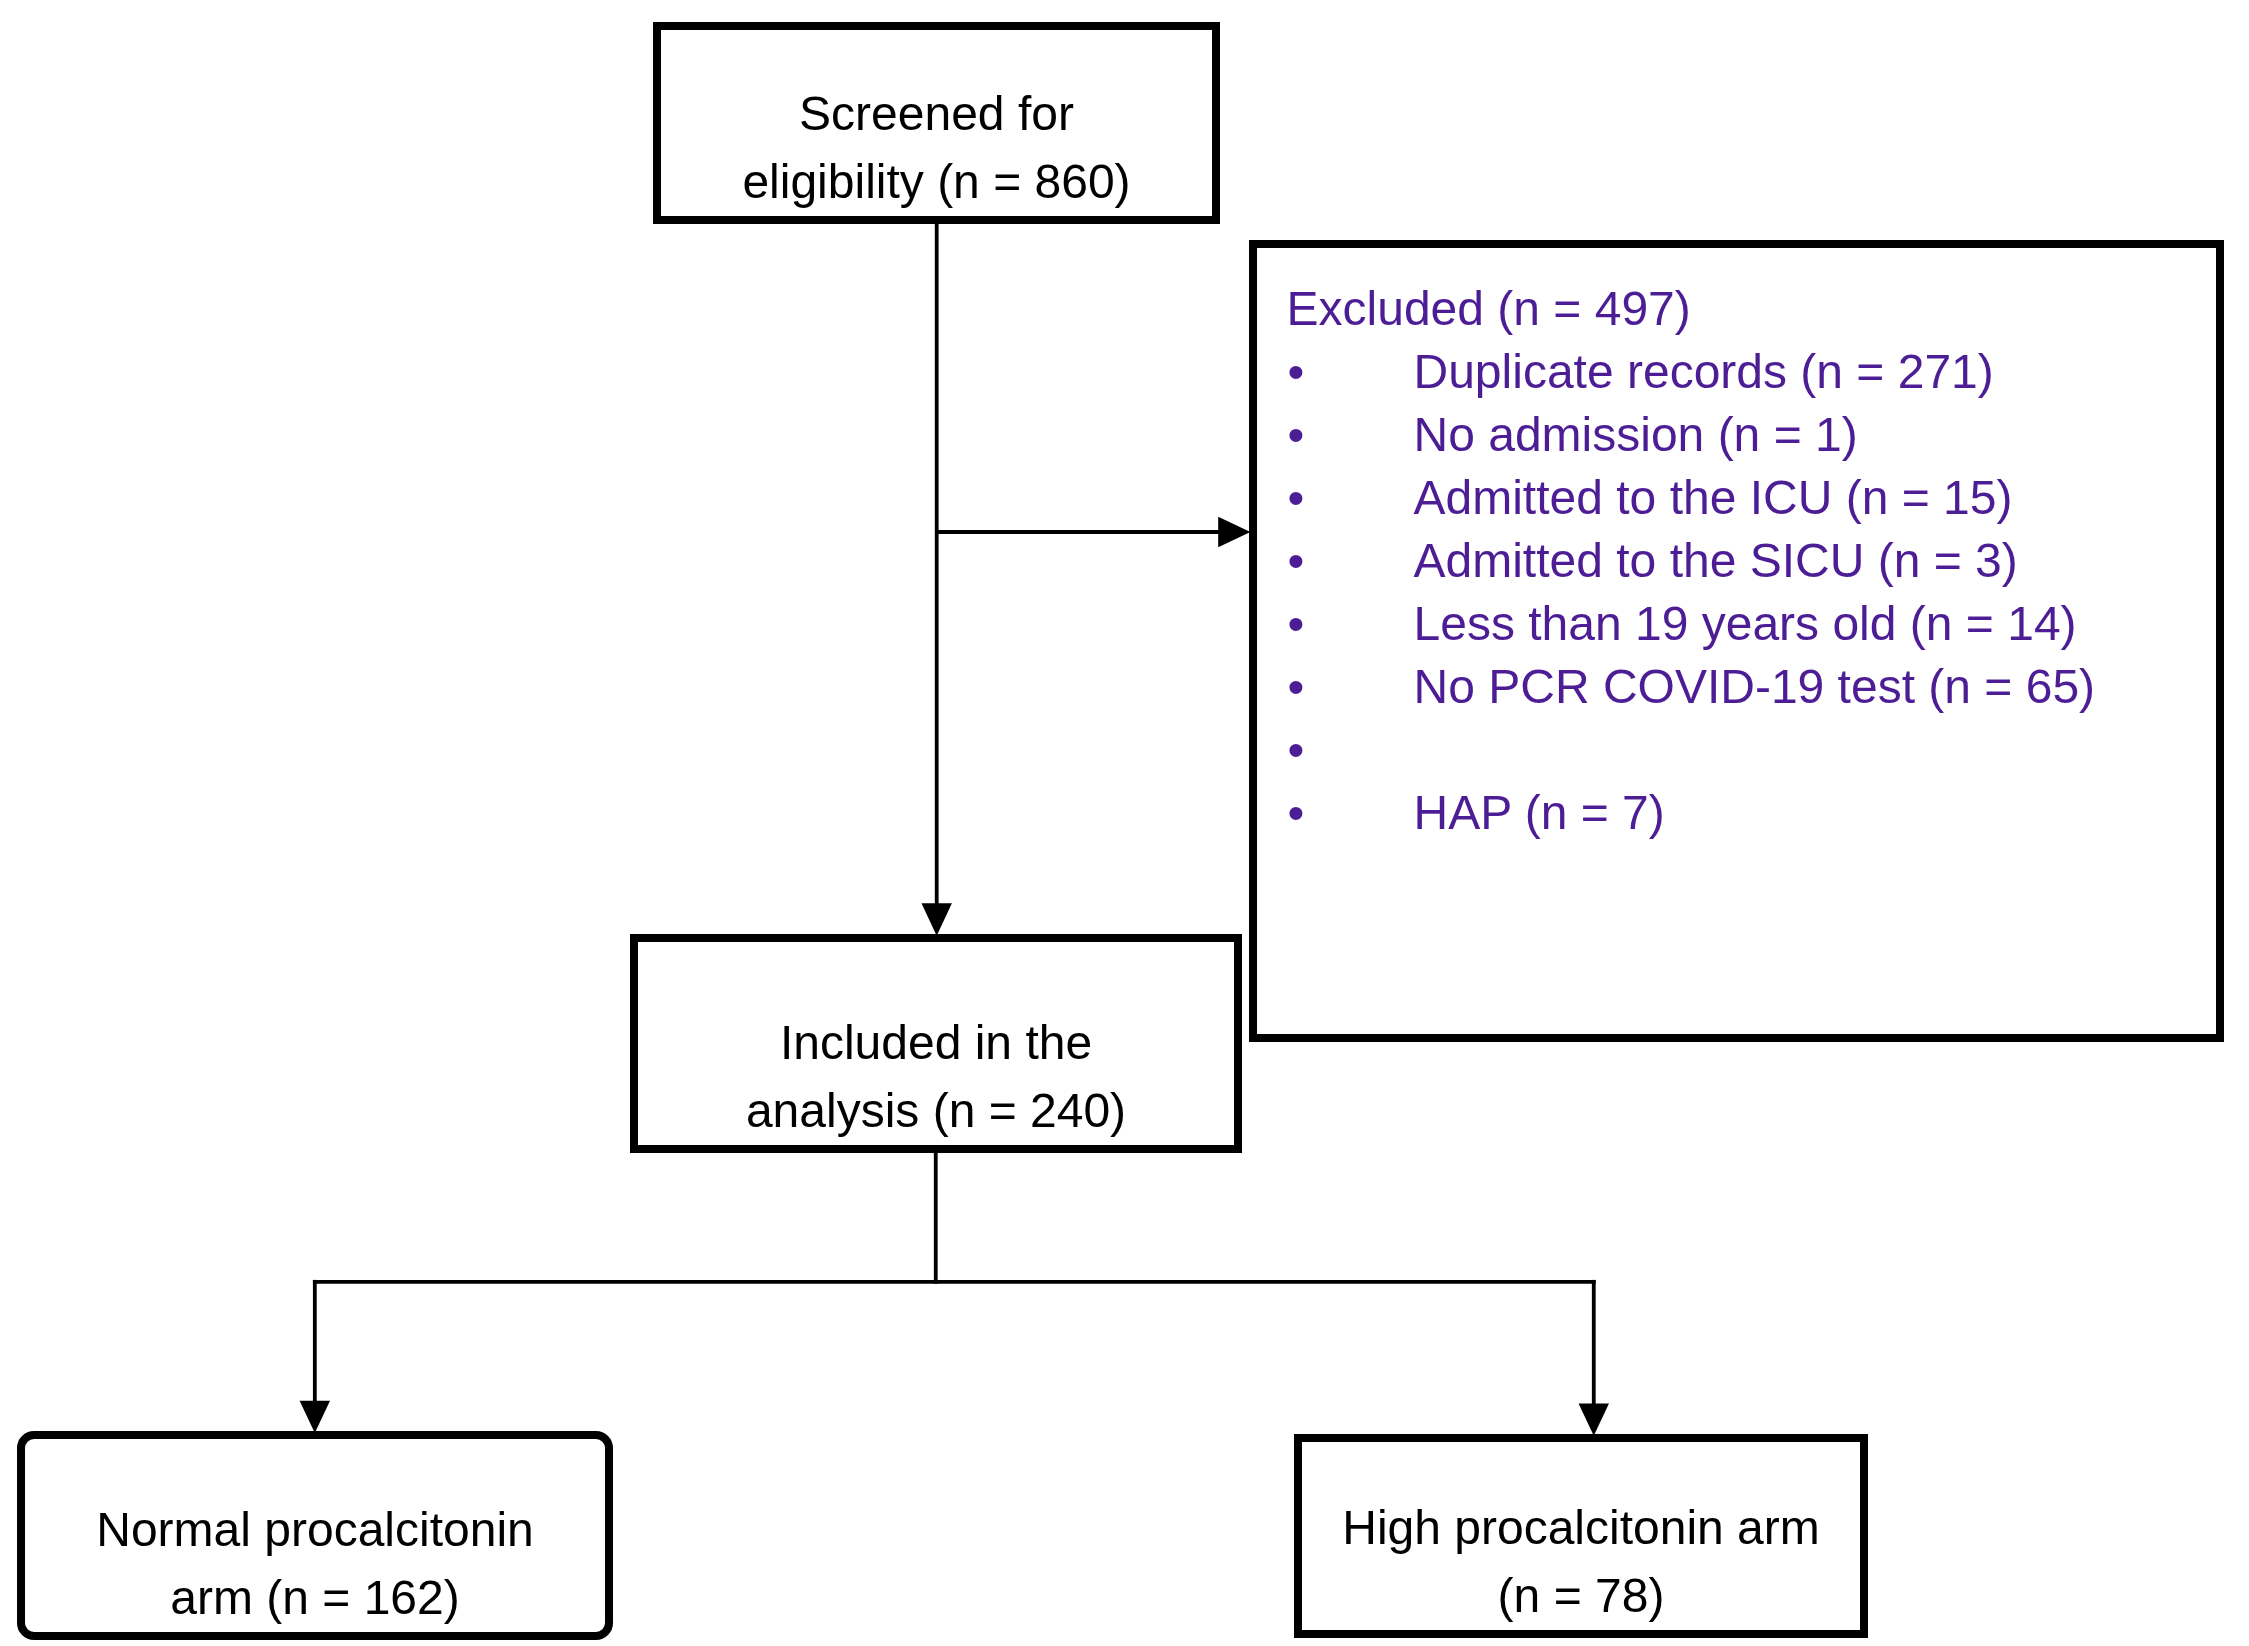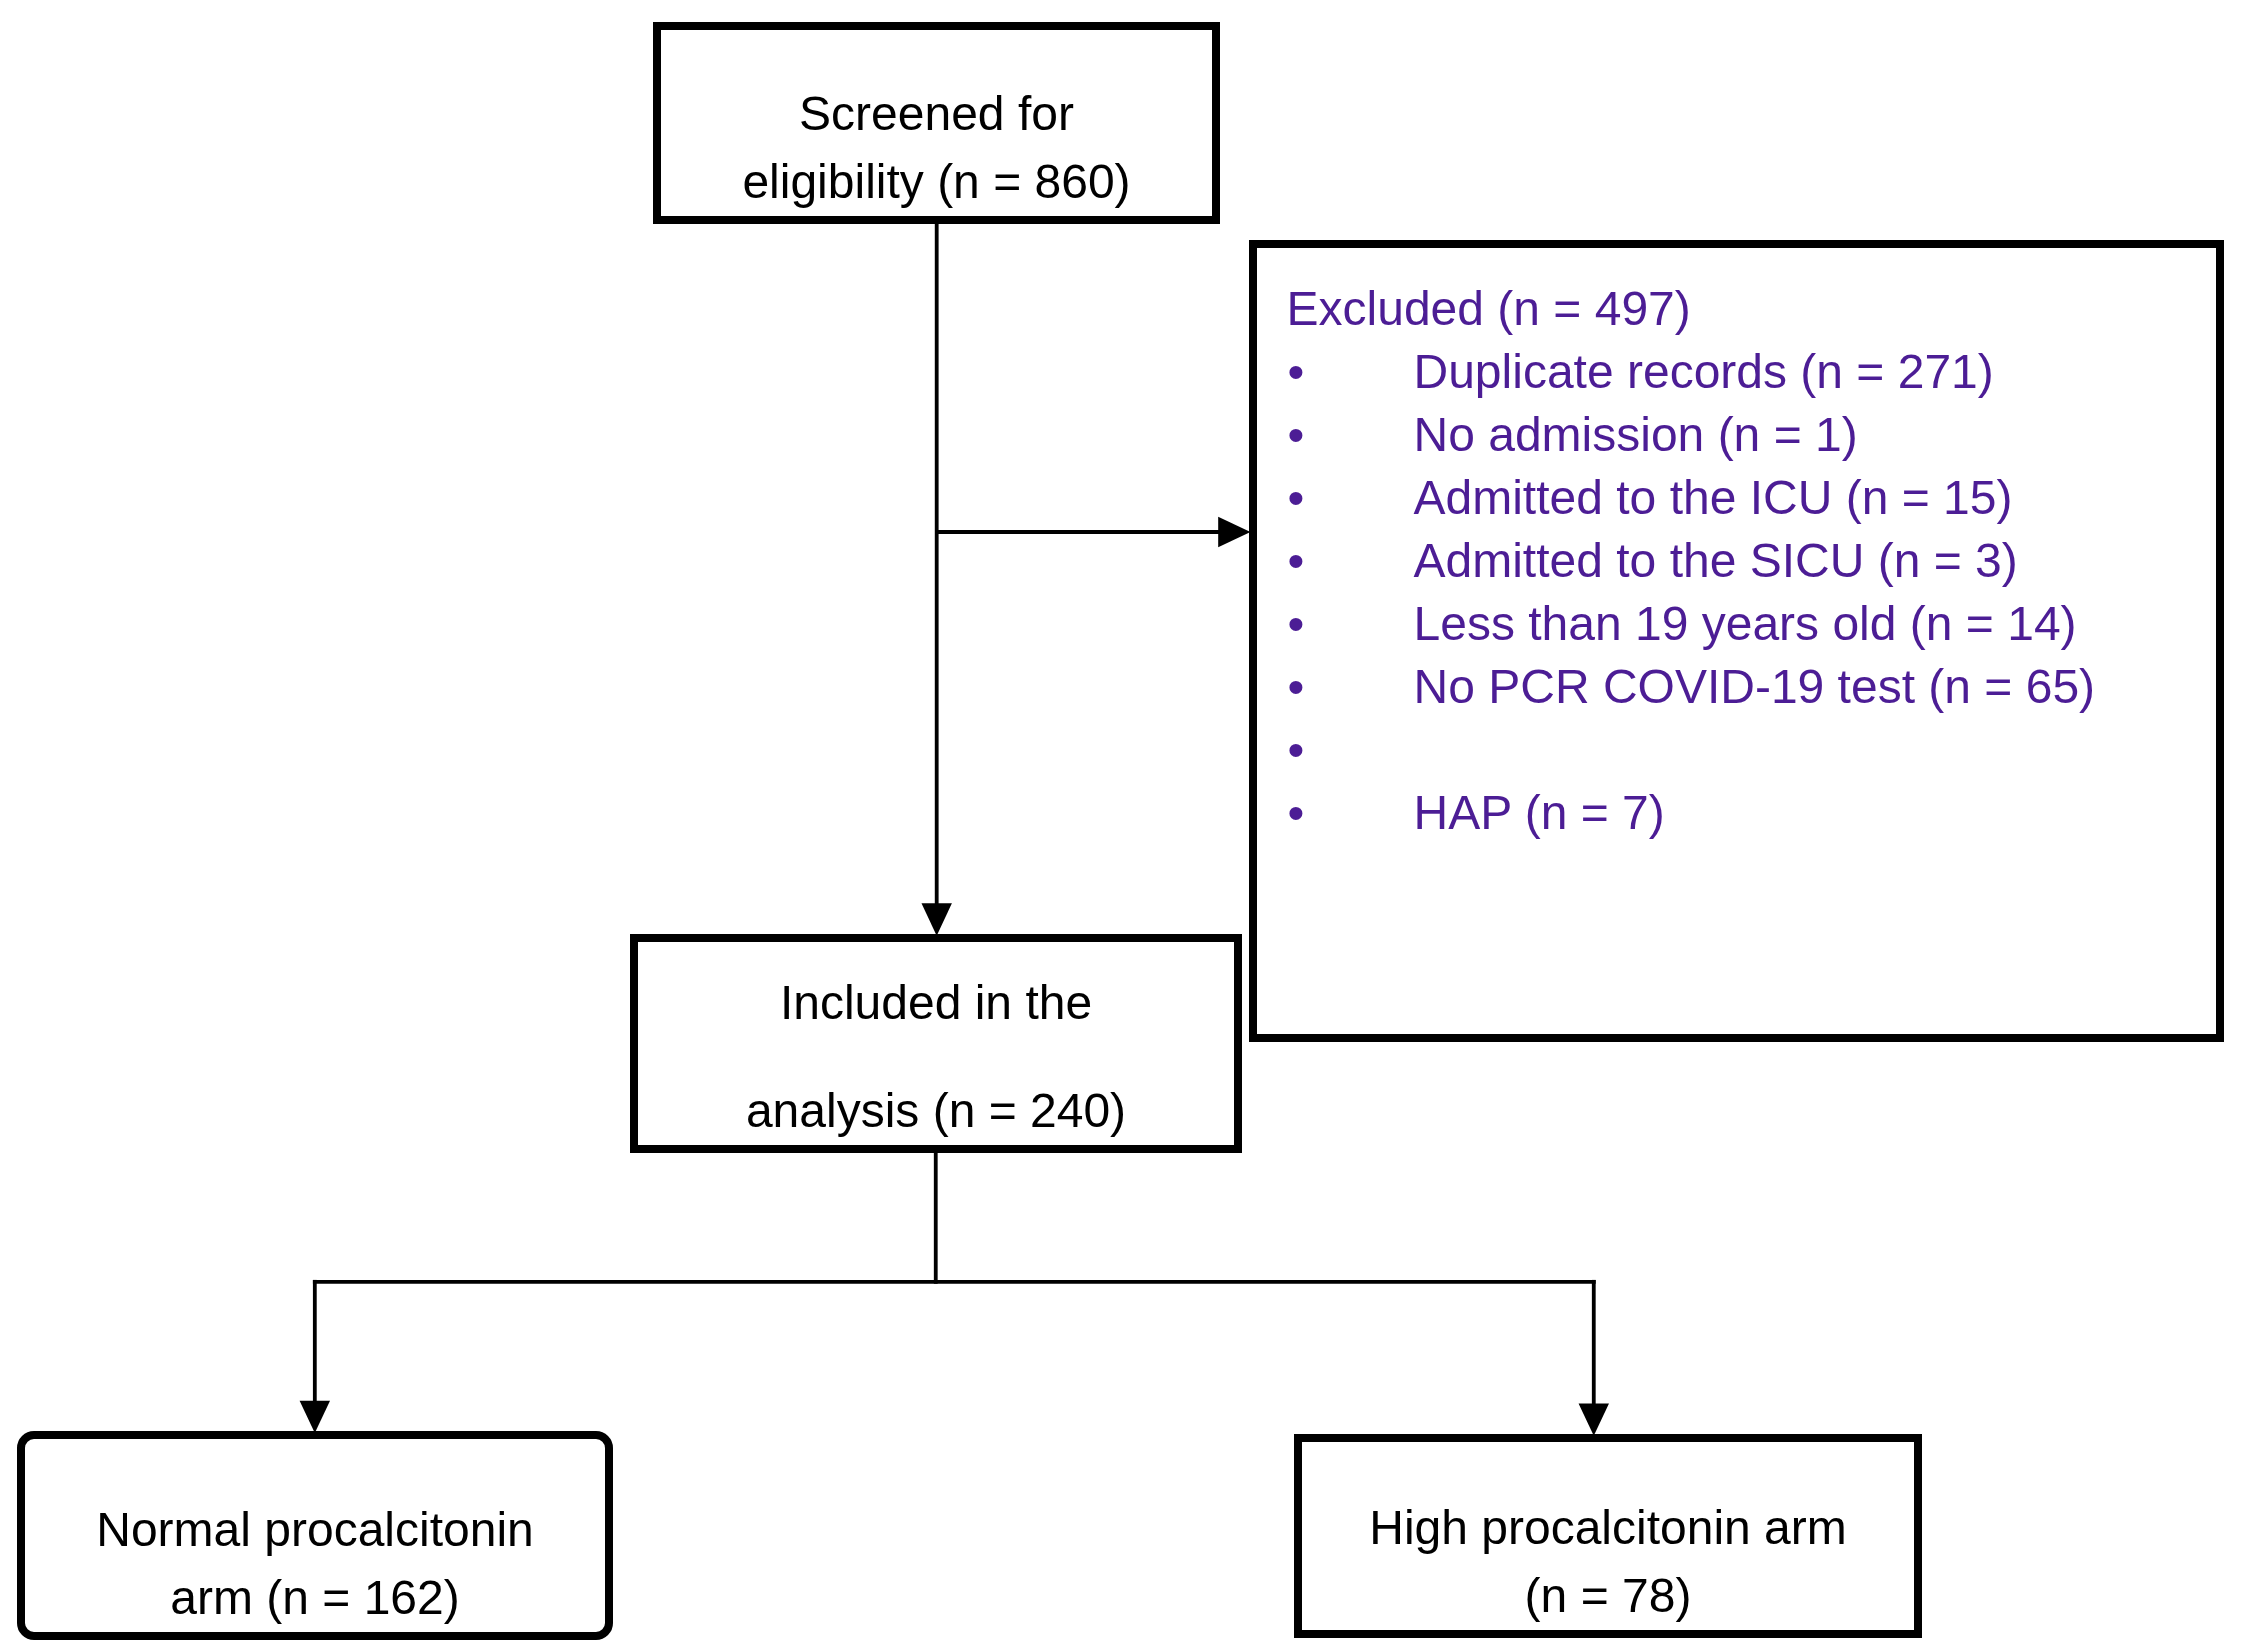--- a/index.html
+++ b/index.html
@@ -29,23 +29,23 @@
     display: flex;
     flex-direction: column;
     align-items: center;
     justify-content: flex-end;
     text-align: center;
     font-size: 48px;
     line-height: 68px;
     color: #000000;
   }
   .box-screened { left: 653px; top: 22px;  width: 567px;  height: 202px; }
-  .box-included { left: 630px; top: 934px; width: 612px;  height: 219px; gap: 40px; }
+  .box-included { left: 630px; top: 934px; width: 612px;  height: 219px; }
   .box-normal   { left: 17px;  top: 1431px; width: 596px; height: 209px; border-radius: 17px; }
-  .box-high     { left: 1294px; top: 1434px; width: 628px; height: 204px; }
+  .box-high     { left: 1294px; top: 1434px; width: 574px; height: 204px; }
 
   .box-excluded {
     left: 1249px; top: 240px; width: 975px; height: 802px;
     padding: 28.5px 19px 0 29.5px;
     font-size: 48px;
     line-height: 63px;
     color: #4c1d95;
   }
   .box-excluded .excl-title { line-height: 63px; }
   .excl-list {

